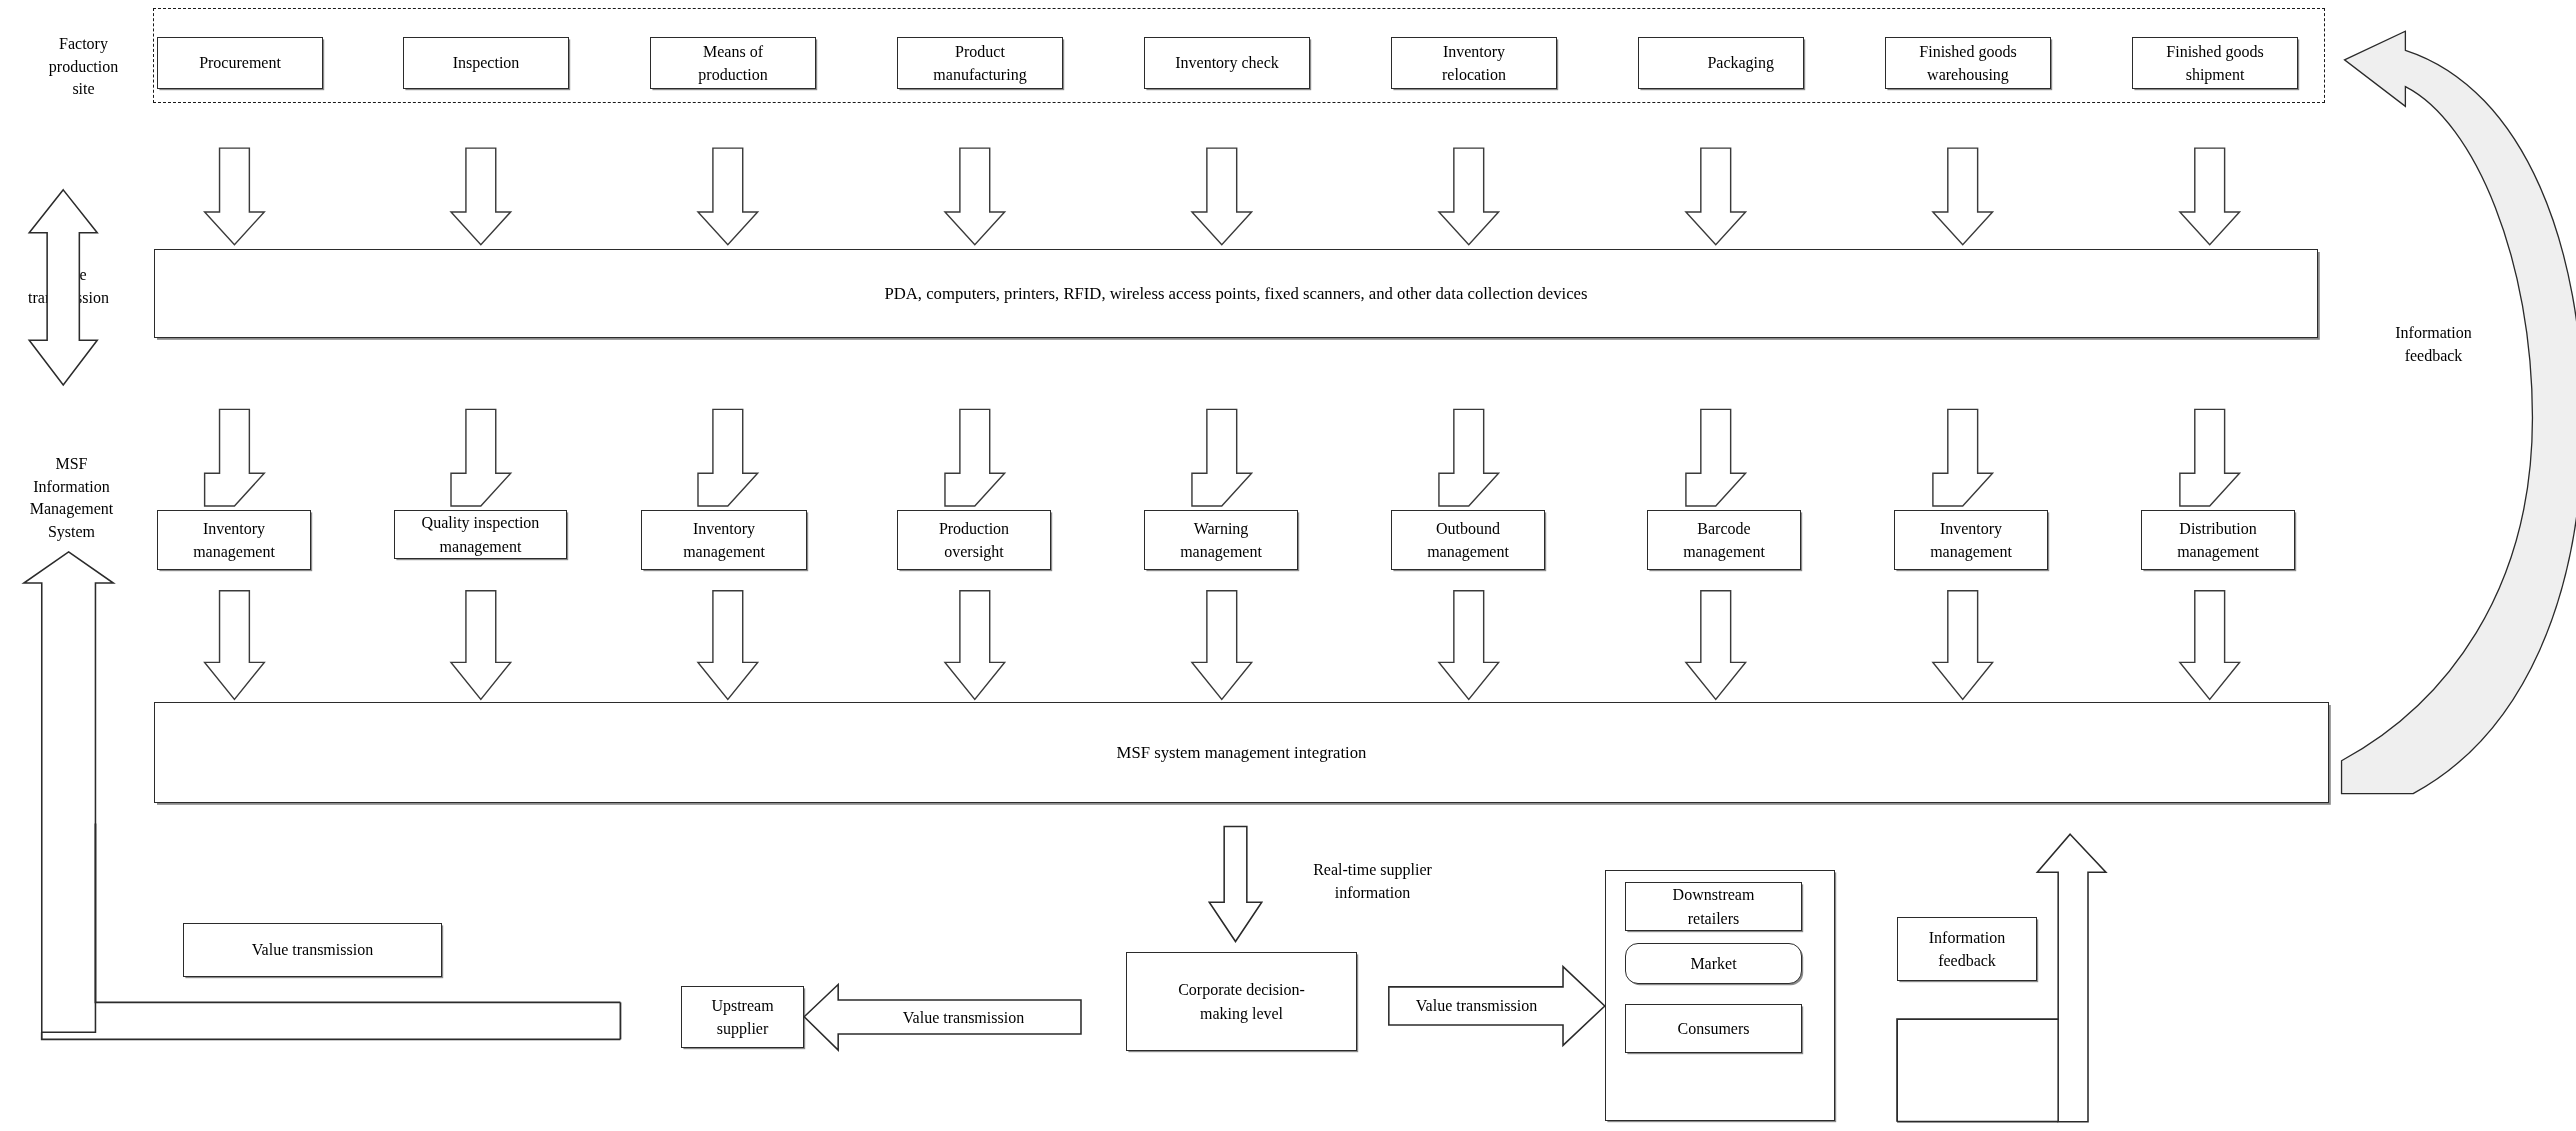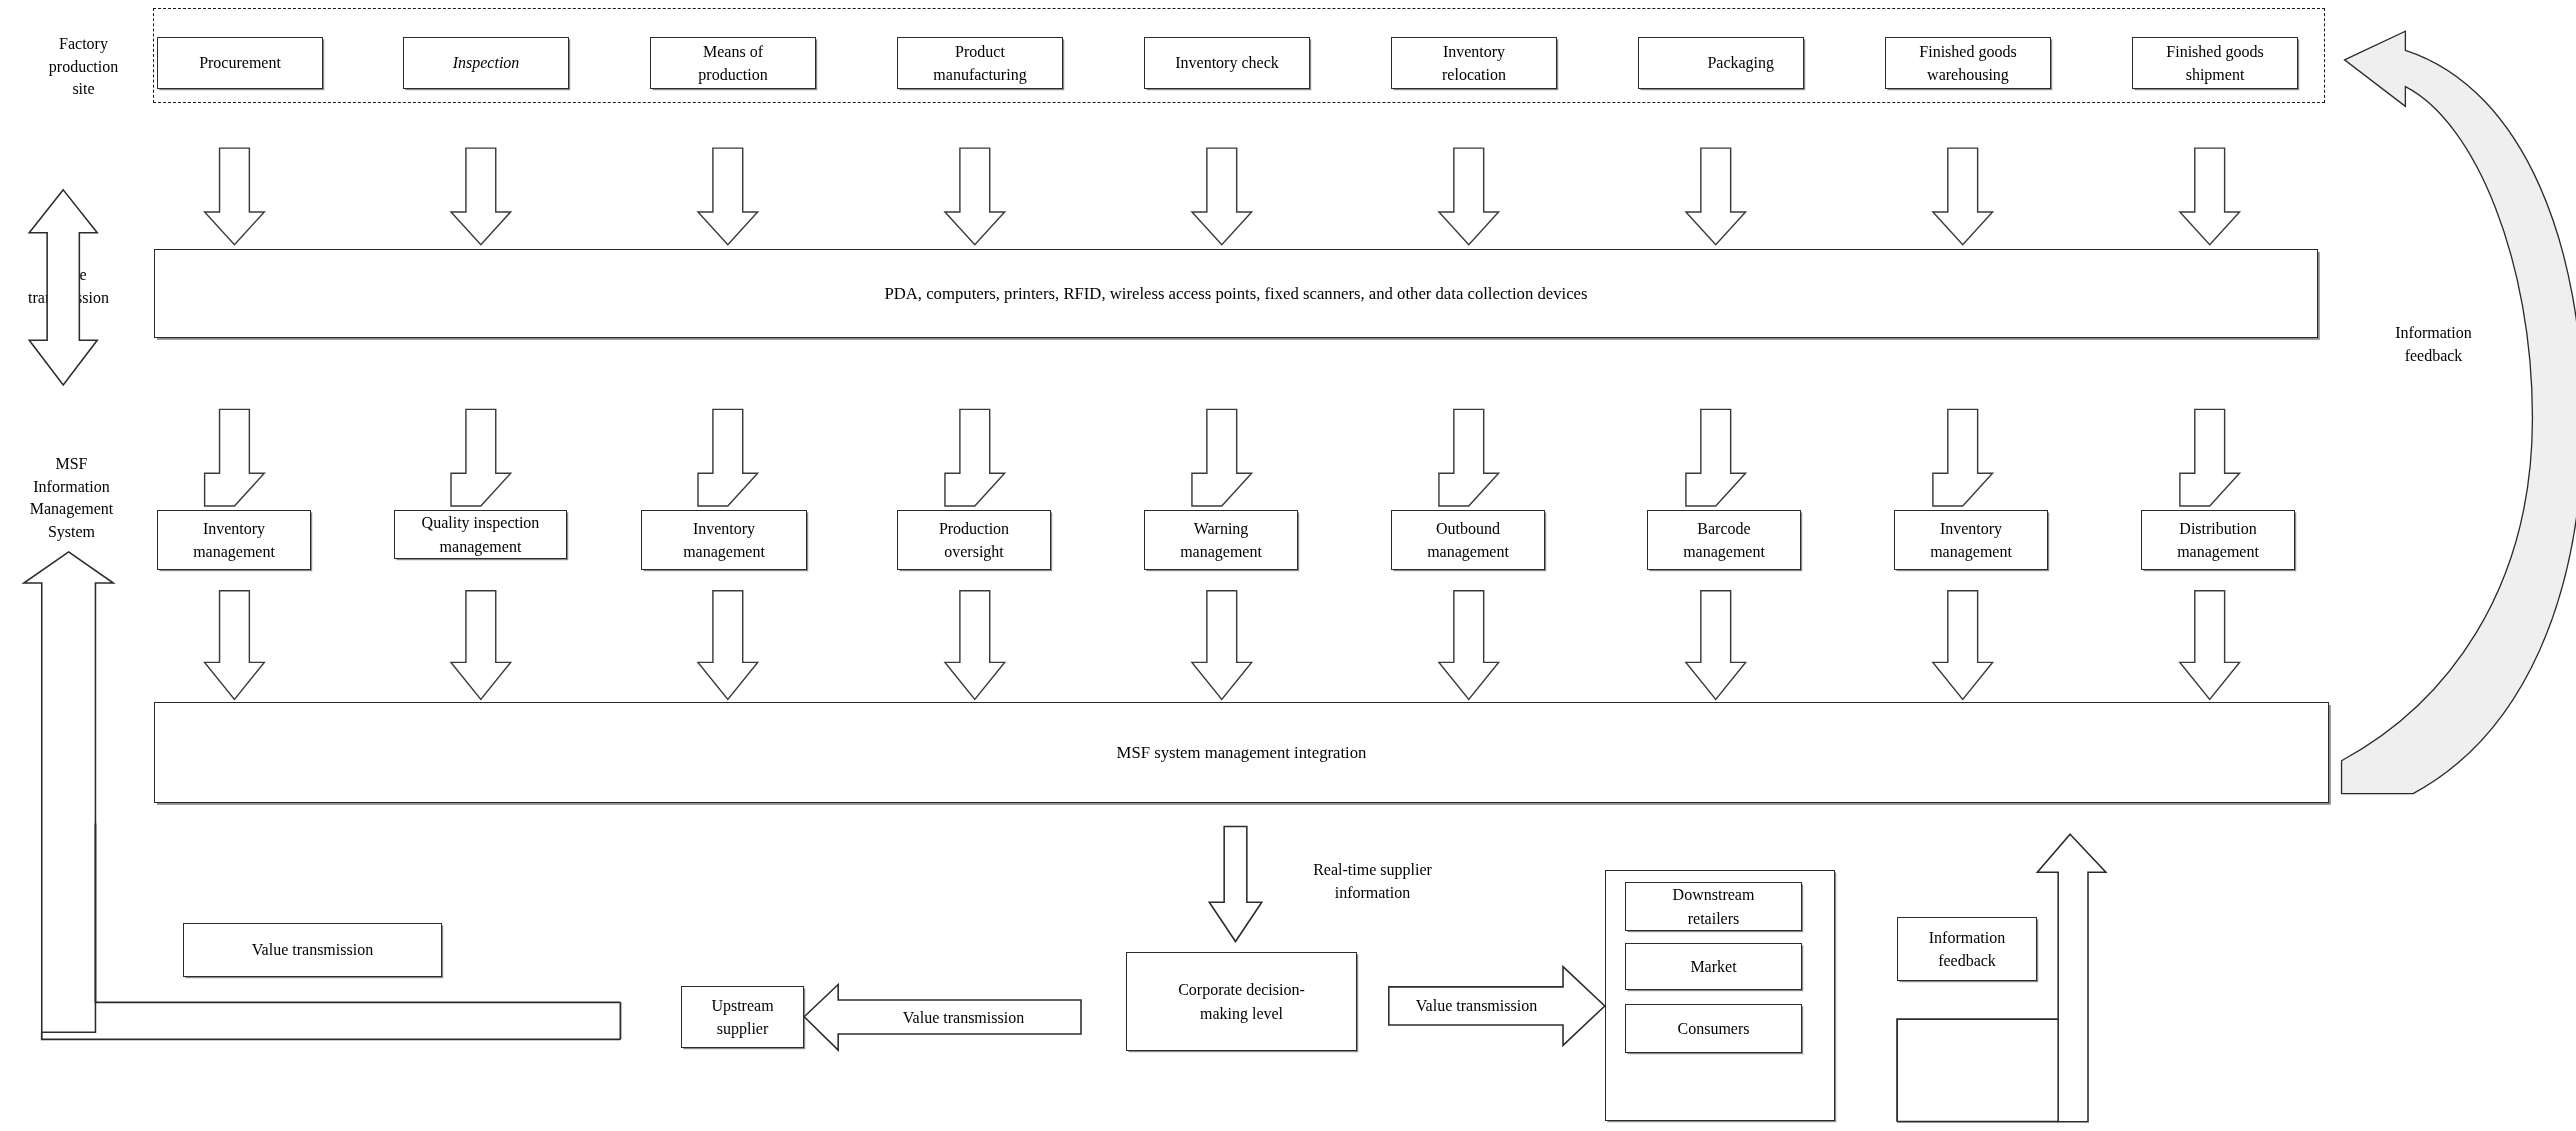--- a/index.html
+++ b/index.html
@@ -56,21 +56,21 @@
 
 <div id="canvas">
 
   <div class="dashed-frame" style="left:153px;top:8.4px;width:2172px;height:95px;"></div>
 
   <div class="plainlabel" style="left: 24px; top: 33px; width: 119px; white-space: pre-line;">Factory
 production
 site</div>
 
   <div class="box" style="left: 157px; top: 37px; width: 166px; height: 52px; white-space: pre-line;">Procurement</div>
-  <div class="box" style="left: 403px; top: 37px; width: 166px; height: 52px; white-space: pre-line; font-style: italic;">Inspection</div>
+  <div class="box" style="left: 403px; top: 37px; width: 166px; height: 52px; white-space: pre-line;">Inspection</div>
   <div class="box" style="left: 650px; top: 37px; width: 166px; height: 52px; white-space: pre-line;">Means of
 production</div>
   <div class="box" style="left: 897px; top: 37px; width: 166px; height: 52px; white-space: pre-line;">Product
 manufacturing</div>
   <div class="box" style="left: 1144px; top: 37px; width: 166px; height: 52px; white-space: pre-line;">Inventory check</div>
   <div class="box" style="left: 1391px; top: 37px; width: 166px; height: 52px; white-space: pre-line;">Inventory
 relocation</div>
   <div class="box" style="left: 1638px; top: 37px; width: 166px; height: 52px; white-space: pre-line; padding-left: 43px;">Packaging</div>
   <div class="box" style="left: 1885px; top: 37px; width: 166px; height: 52px; white-space: pre-line;">Finished goods
 warehousing</div>
@@ -118,21 +118,21 @@
 
   <div class="box" style="left: 681px; top: 986px; width: 123px; height: 62px; white-space: pre-line;">Upstream
 supplier</div>
 
   <div class="box" style="left: 1126px; top: 952px; width: 231px; height: 99px; white-space: pre-line;">Corporate decision-
 making level</div>
 
   <div class="box" style="left: 1605px; top: 870px; width: 230px; height: 251px; white-space: pre-line;"></div>
   <div class="box" style="left: 1625px; top: 882px; width: 177px; height: 49px; white-space: pre-line;">Downstream
 retailers</div>
-  <div class="box" style="left: 1625px; top: 943px; width: 177px; height: 47px; white-space: pre-line;">Market</div>
+  <div class="box" style="left: 1625px; top: 943px; width: 177px; height: 41px; white-space: pre-line; border-radius: 13px;">Market</div>
   <div class="box" style="left: 1625px; top: 1004px; width: 177px; height: 49px; white-space: pre-line; text-align: right;">Consumers</div>
 
   <div class="box" style="left: 1897px; top: 917px; width: 140px; height: 64px; white-space: pre-line;">Information
 feedback</div>
 
   <svg class="overlay" viewBox="0 0 4318 1897">
 
     <g>
       <polygon class="arrowpoly" points="368,248 418,248 418,355 443,355 393,410 343,355 368,355"></polygon>
       <polygon class="arrowpoly" points="781,248 831,248 831,355 856,355 806,410 756,355 781,355"></polygon>

